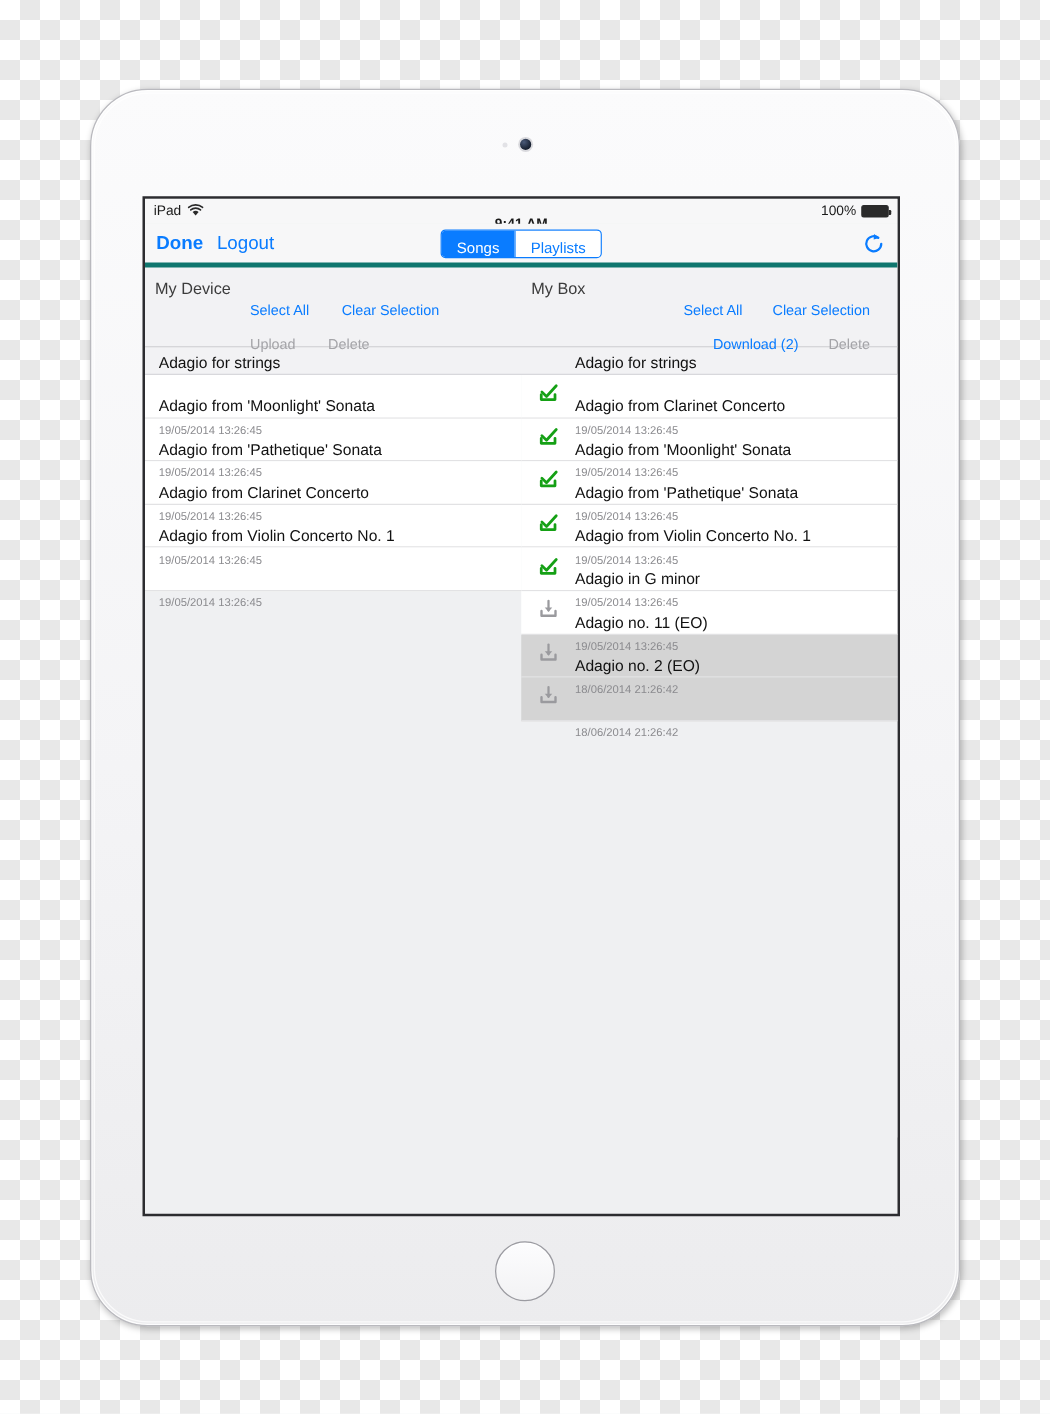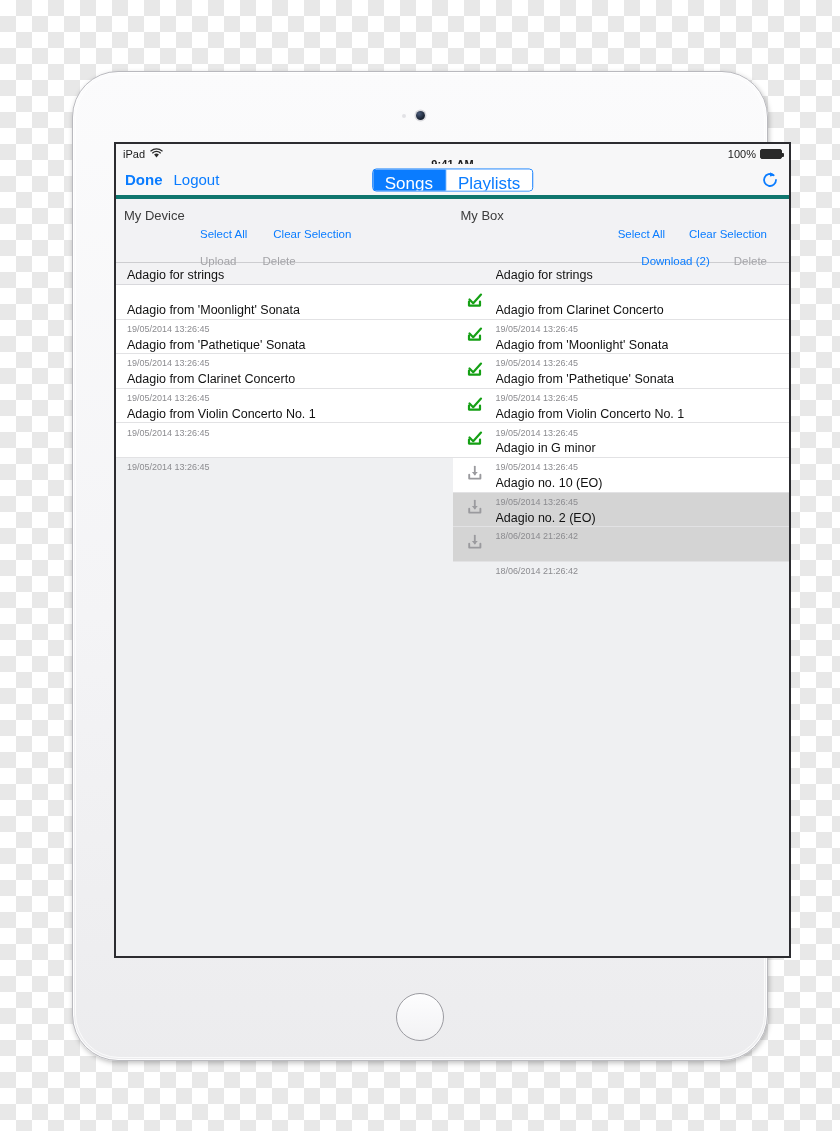--- a/index.html
+++ b/index.html
@@ -75,22 +75,22 @@
     border-radius: 50%;
     border: 1.5px solid #9b9ba1;
     background: linear-gradient(180deg, #fdfdfe 0%, #f2f2f4 100%);
     box-shadow: 0 1px 1px rgba(255,255,255,0.9) inset;
   }
 
   
   #screen {
     position: absolute;
     left: 41px;
-    top: 70px;
-    width: 677px;
+    top: 85px;
+    width: 606px;
     height: 816px;
     background: #eff0f2;
     border: 2px solid #2c2c30;
     overflow: hidden;
   }
 
   
   .status-bar {
     height: 20px;
     background: #f7f7f8;
@@ -136,21 +136,21 @@
   .segmented {
     position: absolute; left: 50%; top: 50%;
     transform: translate(-50%, -50%);
     display: flex;
     border: 1px solid #0a7cff;
     border-radius: 4px;
     overflow: hidden;
     height: 23px;
   }
   .seg {
-    font-size: 17px;
+    font-size: 12px;
     padding: 14px 12px;
     display: flex; align-items: center;
     color: #0a7cff;
     background: #ffffff;
     cursor: pointer;
   }
   .seg.active { background: #0a7cff; color: #ffffff; }
   .seg + .seg { border-left: 1px solid #0a7cff; }
 
   .nav-right { margin-left: auto; display:flex; align-items:center; }
@@ -426,21 +426,21 @@
           </div>
           <div class="row selected">
             <span class="icon-slot">
               <span><svg width="20" height="20" viewBox="0 0 20 20">
                   <line x1="9.8" y1="3.6" x2="9.8" y2="11.4" stroke="#9a9a9e" stroke-width="1.8" stroke-linecap="round"></line>
                   <path d="M6.8 9 L9.8 12.3 L12.8 9 Z" fill="#9a9a9e"></path>
                   <path d="M4.2 11.8 L4.2 15.6 L15.4 15.6 L15.4 11.8" stroke="#9a9a9e" stroke-width="1.9" fill="none" stroke-linecap="round" stroke-linejoin="round"></path>
                 </svg></span>
             </span>
             <div class="row-texts">
-              <div class="row-title">Adagio no. 10 (EO)</div>
+              <div class="row-title">Adagio no. 11 (EO)</div>
               <div class="row-sub">18/06/2014 21:26:42</div>
             </div>
           </div>
           <div class="row selected">
             <span class="icon-slot">
               <span><svg width="20" height="20" viewBox="0 0 20 20">
                   <line x1="9.8" y1="3.6" x2="9.8" y2="11.4" stroke="#9a9a9e" stroke-width="1.8" stroke-linecap="round"></line>
                   <path d="M6.8 9 L9.8 12.3 L12.8 9 Z" fill="#9a9a9e"></path>
                   <path d="M4.2 11.8 L4.2 15.6 L15.4 15.6 L15.4 11.8" stroke="#9a9a9e" stroke-width="1.9" fill="none" stroke-linecap="round" stroke-linejoin="round"></path>
                 </svg></span>

